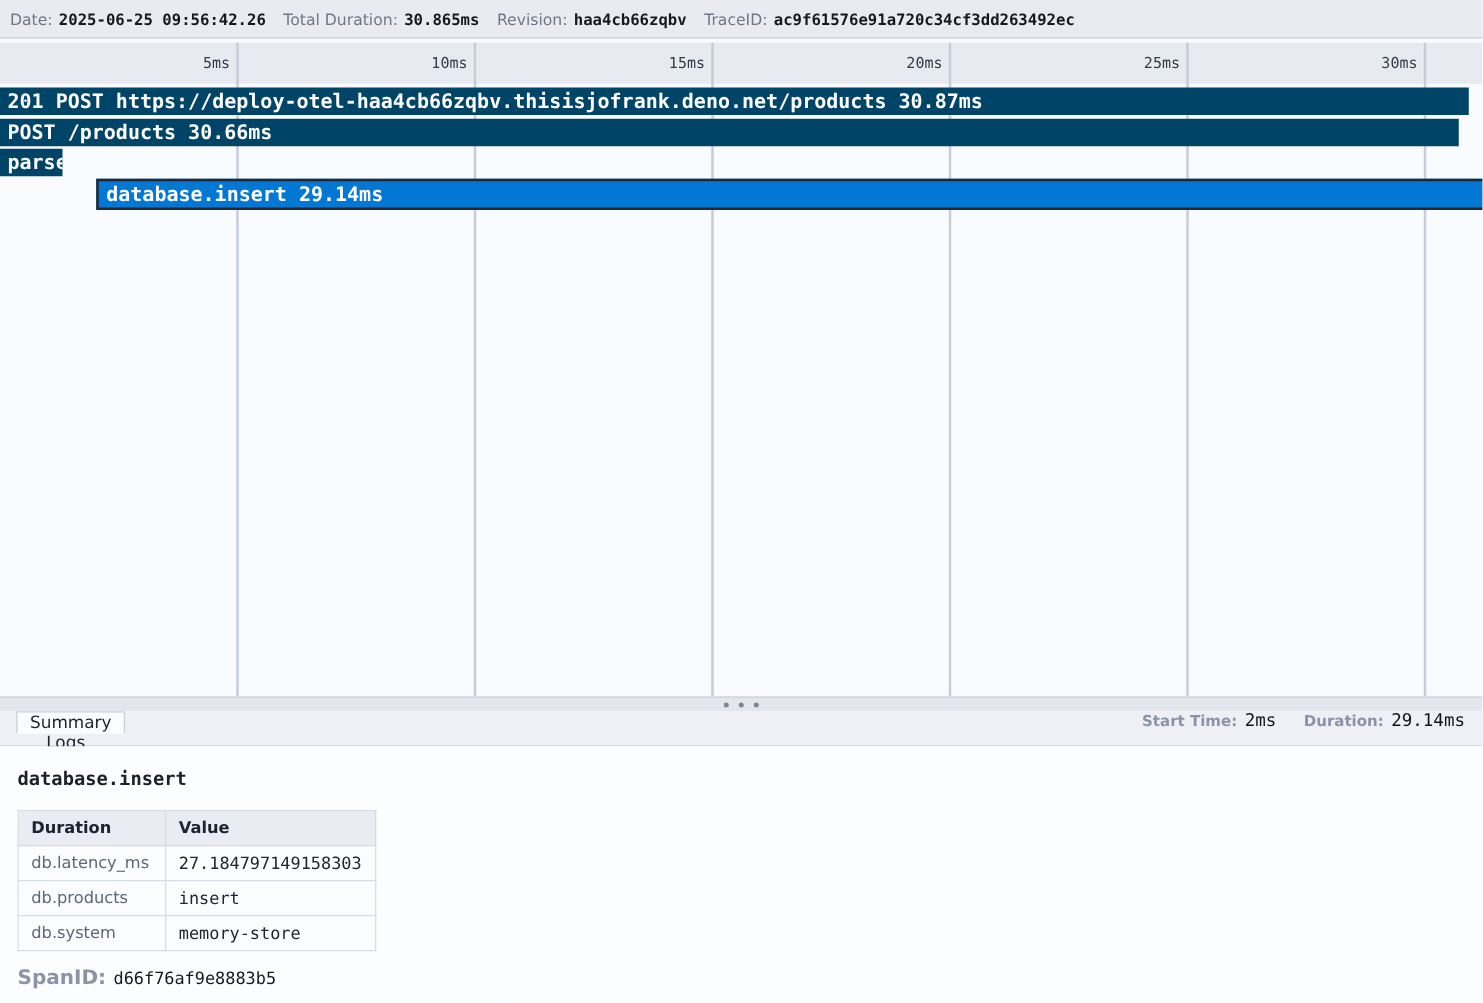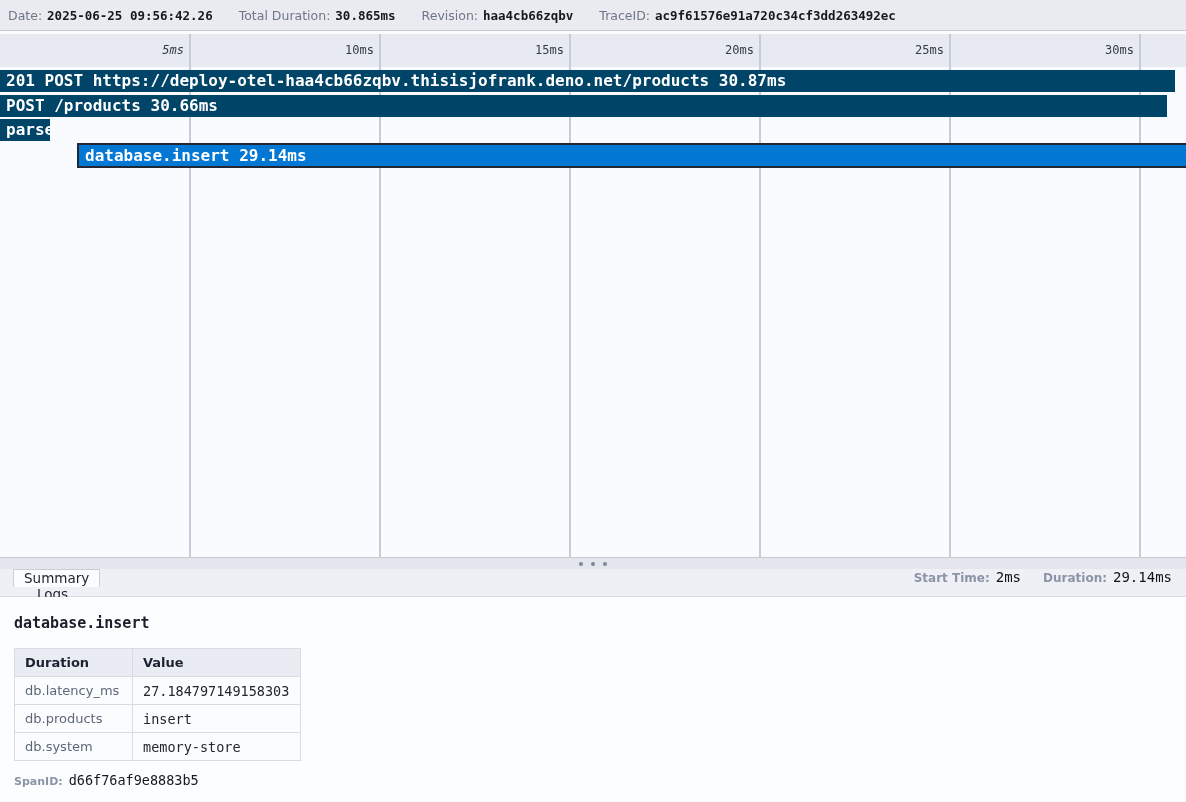--- a/index.html
+++ b/index.html
@@ -10,21 +10,21 @@
     color: #161b24;
   }
   .app { width: 1186px; height: 802px; display: flex; flex-direction: column; }
 
   
   .info-bar {
     height: 31px; flex: 0 0 31px;
     background: #e9ebf1;
     border-bottom: 1px solid #c6cad2;
     display: flex; align-items: center;
-    padding: 0 8px; gap: 26px;
+    padding: 0 8px; gap: 14px;
     white-space: nowrap;
   }
   .info-pair { display: flex; align-items: baseline; gap: 5px; }
   .info-label { font-size: 12.5px; color: #6e7787; }
   .info-value {
     font-family: "DejaVu Sans Mono", "Liberation Mono", monospace;
     font-size: 12.5px; font-weight: 700; color: #14181f;
   }
 
   .gap-strip { height: 3px; flex: 0 0 3px; background: #fbfcfe; }
@@ -135,21 +135,21 @@
     background: #e9ecf3;
     font-size: 13px; font-weight: 700; color: #1b2330;
   }
   table.attrs td { background: #fbfcfe; }
   td.attr-name { font-size: 13px; color: #5d6878; width: 118px; }
   td.attr-value {
     font-family: "DejaVu Sans Mono", "Liberation Mono", monospace;
     font-size: 13.5px; color: #22272f;
   }
   .spanid-line { margin-top: 11px; display: flex; align-items: baseline; gap: 6px; }
-  .spanid-label { font-size: 11px; font-weight: 700; color: #8b94a7; }
+  .spanid-label { font-size: 16px; font-weight: 700; color: #8b94a7; }
   .spanid-value {
     font-family: "DejaVu Sans Mono", "Liberation Mono", monospace;
     font-size: 13.5px; color: #14181f;
   }
 </style>
 </head>
 <body>
 
 <div class="app">
 
@@ -171,21 +171,21 @@
       <span class="info-value">ac9f61576e91a720c34cf3dd263492ec</span>
     </div>
   </header>
 
   <div class="gap-strip"></div>
 
   <div class="timeline-body" id="timeline">
     <div class="axis-bg"></div>
 
   <div class="gridline" style="left: 189px;"></div>
-      <div class="tick-label" style="left: 114px; font-style: italic;">5ms</div>
+      <div class="tick-label" style="left: 114px;">5ms</div>
       <div class="gridline" style="left: 379px;"></div>
       <div class="tick-label" style="left: 304px;">10ms</div>
       <div class="gridline" style="left: 569px;"></div>
       <div class="tick-label" style="left: 494px;">15ms</div>
       <div class="gridline" style="left: 759px;"></div>
       <div class="tick-label" style="left: 684px;">20ms</div>
       <div class="gridline" style="left: 949px;"></div>
       <div class="tick-label" style="left: 874px;">25ms</div>
       <div class="gridline" style="left: 1139px;"></div>
       <div class="tick-label" style="left: 1064px;">30ms</div>

